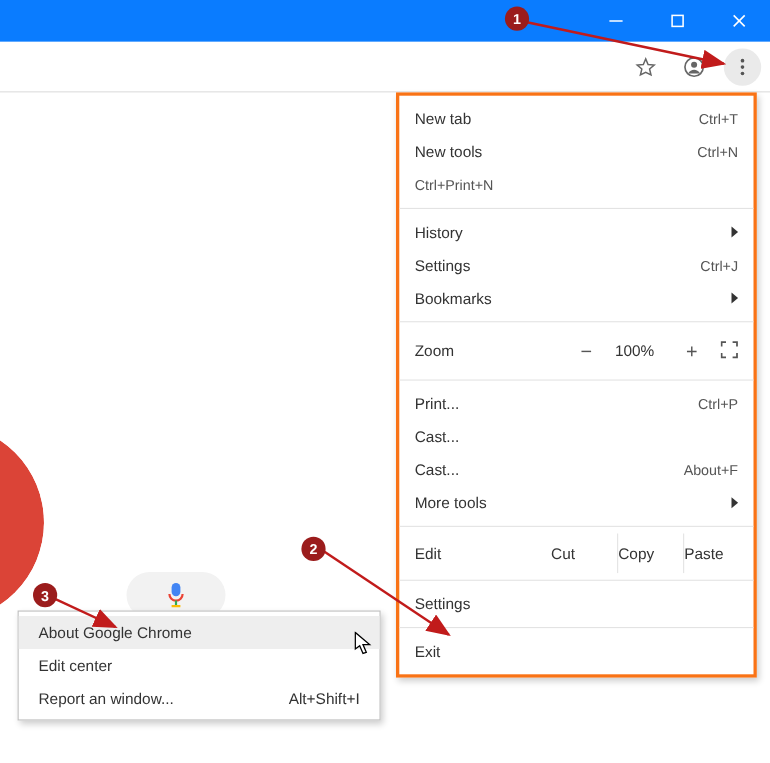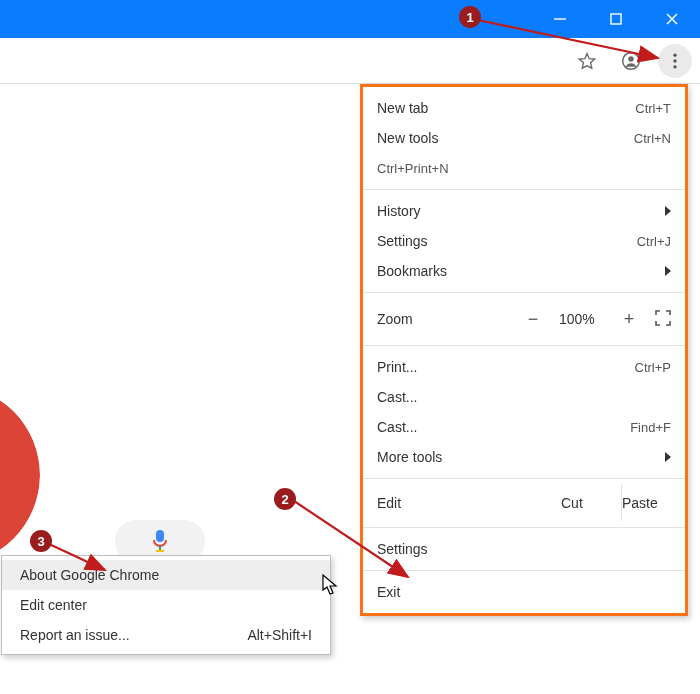--- a/index.html
+++ b/index.html
@@ -32,21 +32,21 @@
   .menu .zoom-row .zbtn { width:20px; text-align:center; color:#555; font-size:18px; }
   .menu .zoom-row .zval { width:44px; text-align:left; }
   .menu .zoom-row .fsbtn svg { width:16px; height:16px; }
   .menu .edit-row { display:flex; align-items:center; height:36px; padding:0 14px; }
   .menu .edit-row .elabel { flex:0 0 60px; }
   .menu .edit-row .ebtns { position:absolute; right:4px; display:flex; }
   .menu .edit-row .ebtn { width:60px; text-align:left; border-left:1px solid #e3e3e3; height:36px; line-height:36px; font-size:14px; }
   .menu .edit-row .ebtn:first-child { border-left:none; }
 
   
-  .submenu { position:absolute; top:555px; left:1px; width:330px; background:#fff; border:1px solid #bfbfbf; box-shadow:2px 3px 6px rgba(0,0,0,0.2); padding:4px 0; font-size:14px; color:#333; }
+  .submenu { position:absolute; top:555px; left:16px; width:330px; background:#fff; border:1px solid #bfbfbf; box-shadow:2px 3px 6px rgba(0,0,0,0.2); padding:4px 0; font-size:14px; color:#333; }
   .submenu .row { display:flex; align-items:center; height:30px; padding:0 18px; justify-content:space-between; }
   .submenu .row.hover { background:#eeeeee; }
 
   
   .badge { position:absolute; width:22px; height:22px; border-radius:50%; background:#9b1c1c; color:#fff; font-weight:bold; font-size:13px; display:flex; align-items:center; justify-content:center; z-index:40; }
   .arrow-ann { position:absolute; z-index:39; }
 
   
   .logo-slice { position:absolute; left:-140px; top:385px; width:180px; height:180px; border-radius:50%; overflow:hidden; }
 
@@ -194,31 +194,32 @@
   <div class="sep"></div>
   <div class="row">
       <span class="label">Print...</span>
       <span class="accel">Ctrl+P</span>
     </div>
   <div class="row">
       <span class="label">Cast...</span>
     </div>
   <div class="row">
       <span class="label">Cast...</span>
-      <span class="accel">Find+F</span>
+      <span class="accel">About+F</span>
     </div>
   <div class="row">
       <span class="label">More tools</span>
       <span class="arrow"></span>
     </div>
   <div class="sep"></div>
   <div class="edit-row">
     <span class="elabel">Edit</span>
     <div class="ebtns">
       <span class="ebtn">Cut</span>
+      <span class="ebtn">Copy</span>
       <span class="ebtn">Paste</span>
     </div>
   </div>
   <div class="sep"></div>
   <div class="row">
       <span class="label">Settings</span>
     </div>
   <div class="sep"></div>
   <div class="row">
       <span class="label">Exit</span>
@@ -226,21 +227,21 @@
 </div>
 
 <div class="submenu">
   <div class="row hover">
       <span class="label">About Google Chrome</span>
     </div>
   <div class="row">
       <span class="label">Edit center</span>
     </div>
   <div class="row">
-      <span class="label">Report an issue...</span>
+      <span class="label">Report an window...</span>
       <span class="accel">Alt+Shift+I</span>
     </div>
 </div>
 
 <div class="cursor">
   <svg viewBox="0 0 18 22">
       <path d="M1 1 L1 16 L5 13 L8 20 L11 19 L8 12 L14 12 Z" fill="#fff" stroke="#000" stroke-width="1.2"></path>
     </svg>
 </div>
 

